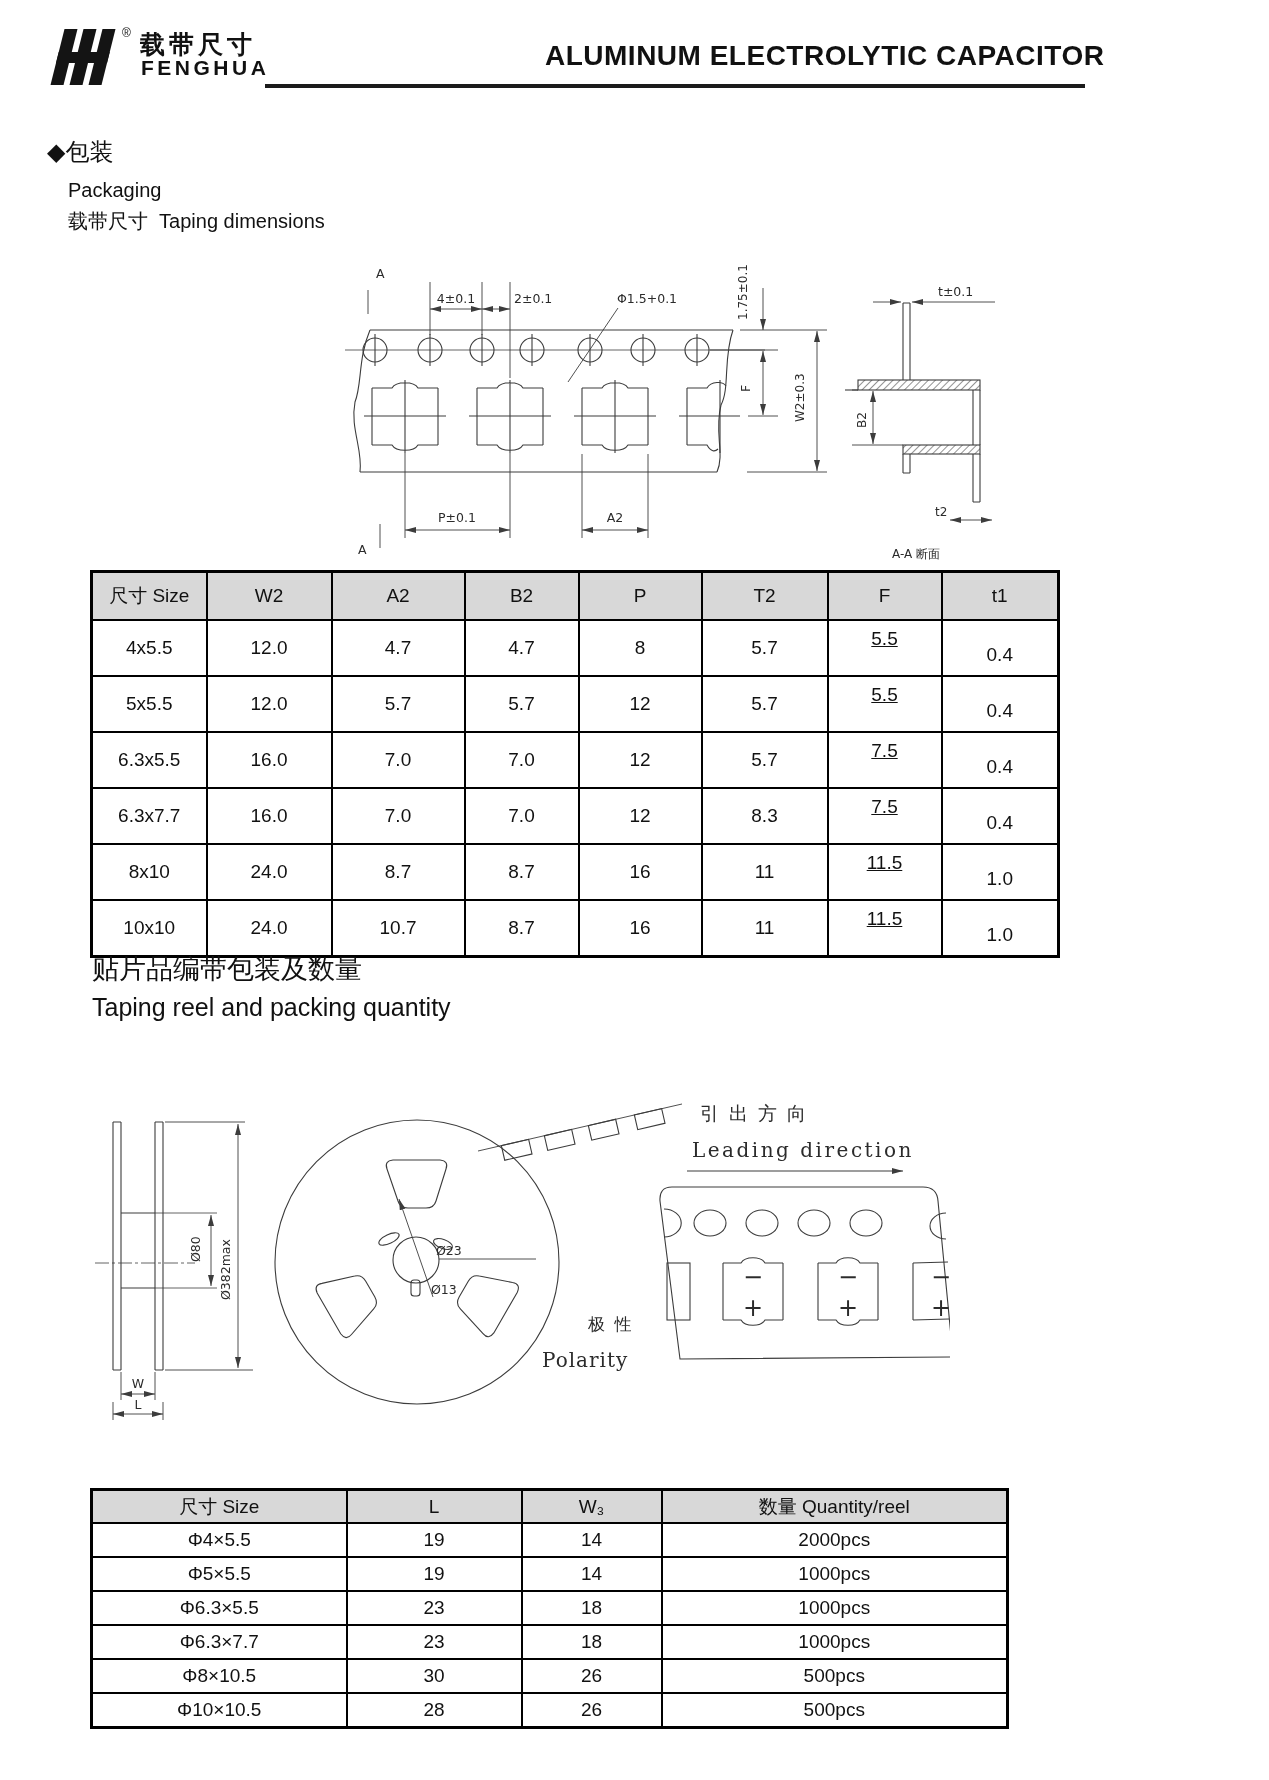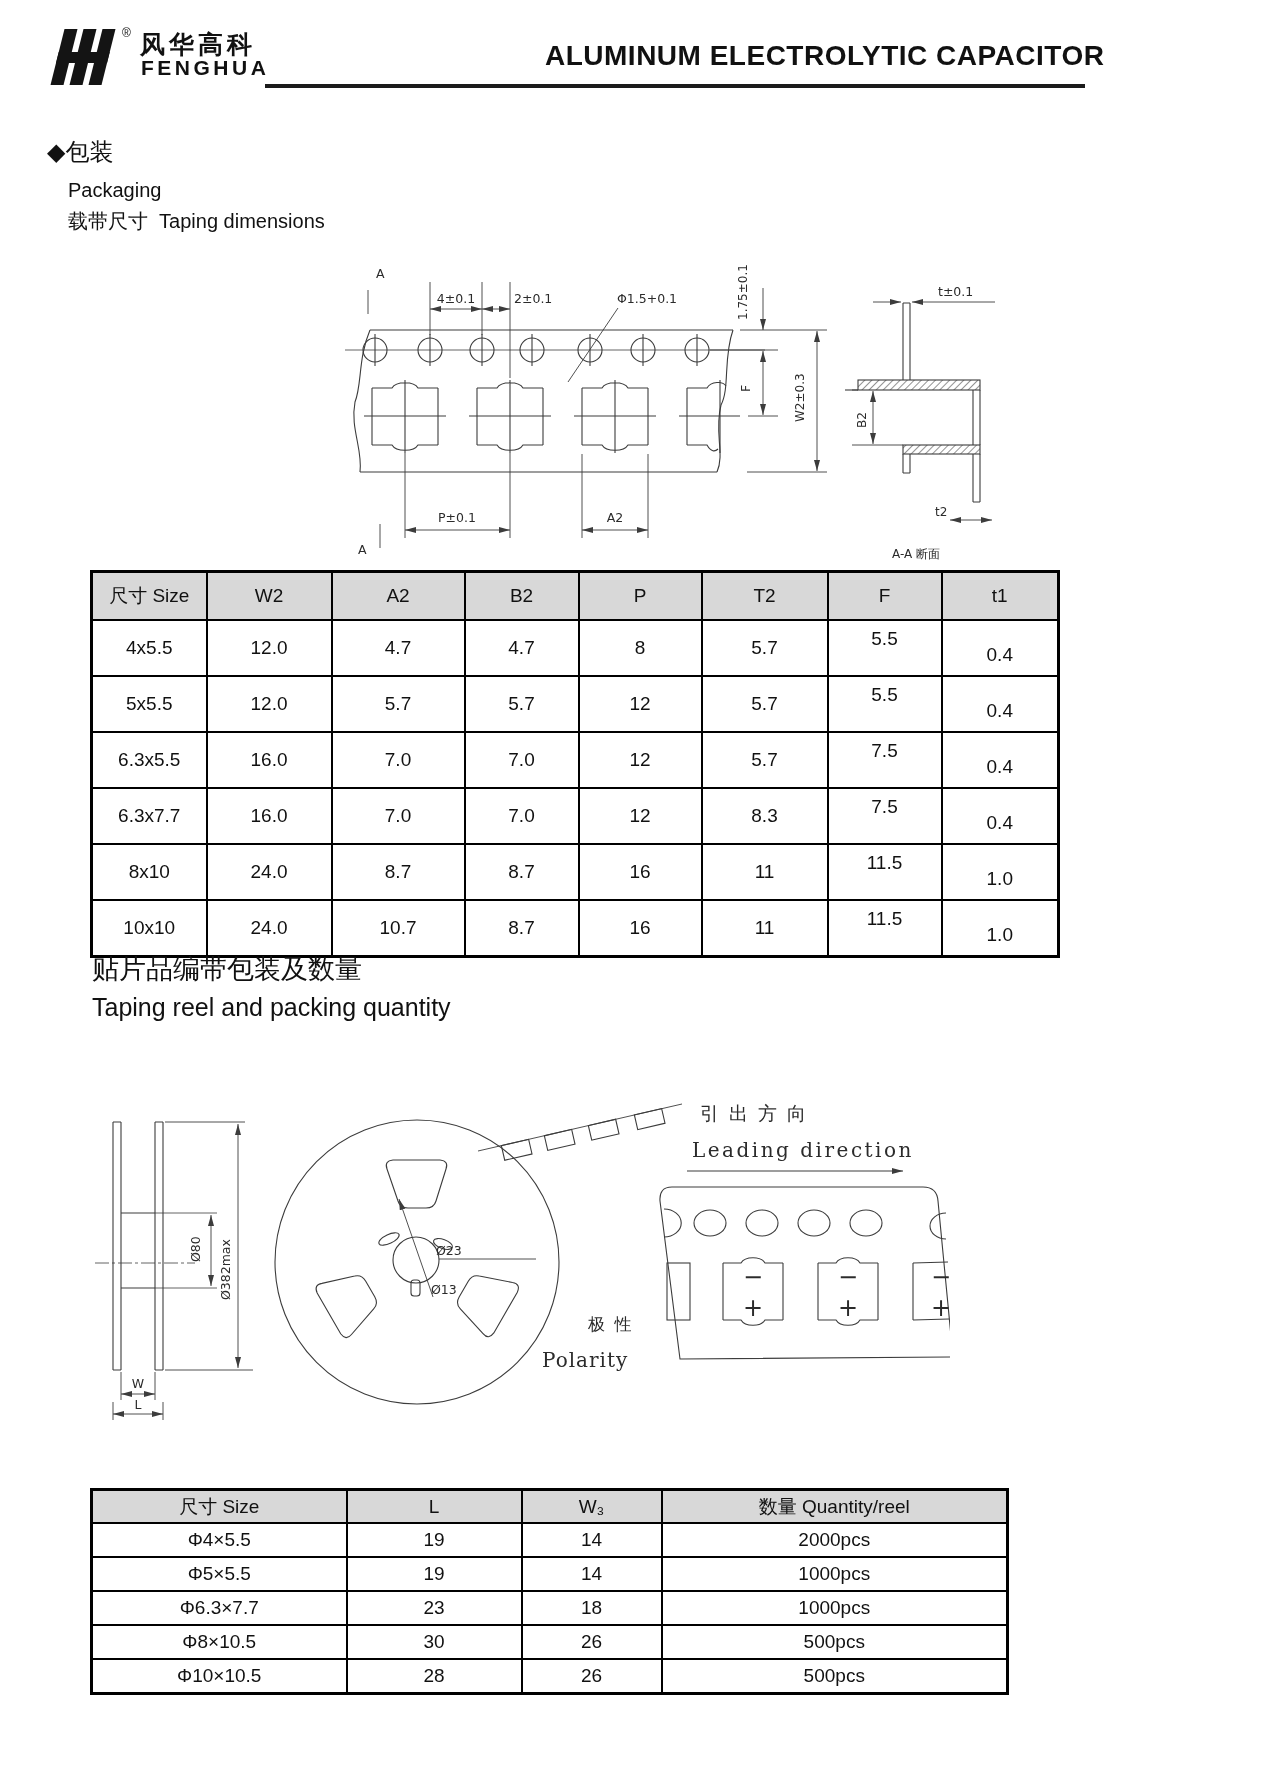--- a/index.html
+++ b/index.html
@@ -28,21 +28,21 @@
   
   table { border-collapse:collapse; table-layout:fixed; background:#fff; }
   table, th, td { border:2px solid #000; }
   table { border-width:3px;border-radius:12px; }
   th { background:#d8d8d8; font-weight:normal; }
   th, td { text-align:center; vertical-align:middle; font-size:19px; padding:0; overflow:hidden; }
 
   #taping-table { left:90px; top:570px; width:967px; }
   #taping-table th { height:46px; }
   #taping-table td { height:45px; }
-  #taping-table td.raise { vertical-align:top; padding-top:7px; }
+  #taping-table td.raise { vertical-align:top; padding-top:7px;text-decoration:underline; }
   #taping-table td.drop  { vertical-align:bottom; padding-bottom:9px;text-align:center; }
 
   #reel-table { left:90px; top:1488px; width:916px; }
   #reel-table th { height:31px; }
   #reel-table td { height:32px; }
 
   
   svg text { font-family:"DejaVu Sans","Liberation Sans",sans-serif; fill:#2b2b2b; }
   .dim { font-size:12.5px; }
   .dim-s { font-size:12px; }
@@ -55,21 +55,21 @@
 
   <svg class="ab" style="left:50px; top:27px;" width="68" height="60" viewBox="0 0 68 60">
     <g transform="translate(15,0) skewX(-14)" fill="#141414">
       <rect x="0" y="2" width="13" height="56"></rect>
       <rect x="19" y="2" width="13" height="56"></rect>
       <rect x="38" y="2" width="13" height="56"></rect>
       <rect x="0" y="25" width="51" height="11"></rect>
     </g>
   </svg>
   <div class="ab reg-mark">®</div>
-  <div class="ab brand-cn">风华高科</div>
+  <div class="ab brand-cn">载带尺寸</div>
   <div class="ab brand-en">FENGHUA</div>
   <div class="ab doc-title">ALUMINUM ELECTROLYTIC CAPACITOR</div>
   <div class="ab title-rule"></div>
 
   <div class="ab h-pack-cn">◆包装</div>
   <div class="ab h-pack-en">Packaging</div>
   <div class="ab h-pack-sub">载带尺寸  Taping dimensions</div>
 
   <svg class="ab" style="left:300px; top:230px;" width="715" height="335" viewBox="0 0 715 335">
     <defs>
@@ -382,20 +382,26 @@
           <td>14</td>
           <td>2000pcs</td>
         </tr>
         <tr>
           <td>Φ5×5.5</td>
           <td>19</td>
           <td>14</td>
           <td>1000pcs</td>
         </tr>
         <tr>
+          <td>Φ6.3×5.5</td>
+          <td>23</td>
+          <td>18</td>
+          <td>1000pcs</td>
+        </tr>
+        <tr>
           <td>Φ6.3×7.7</td>
           <td>23</td>
           <td>18</td>
           <td>1000pcs</td>
         </tr>
         <tr>
           <td>Φ8×10.5</td>
           <td>30</td>
           <td>26</td>
           <td>500pcs</td>

